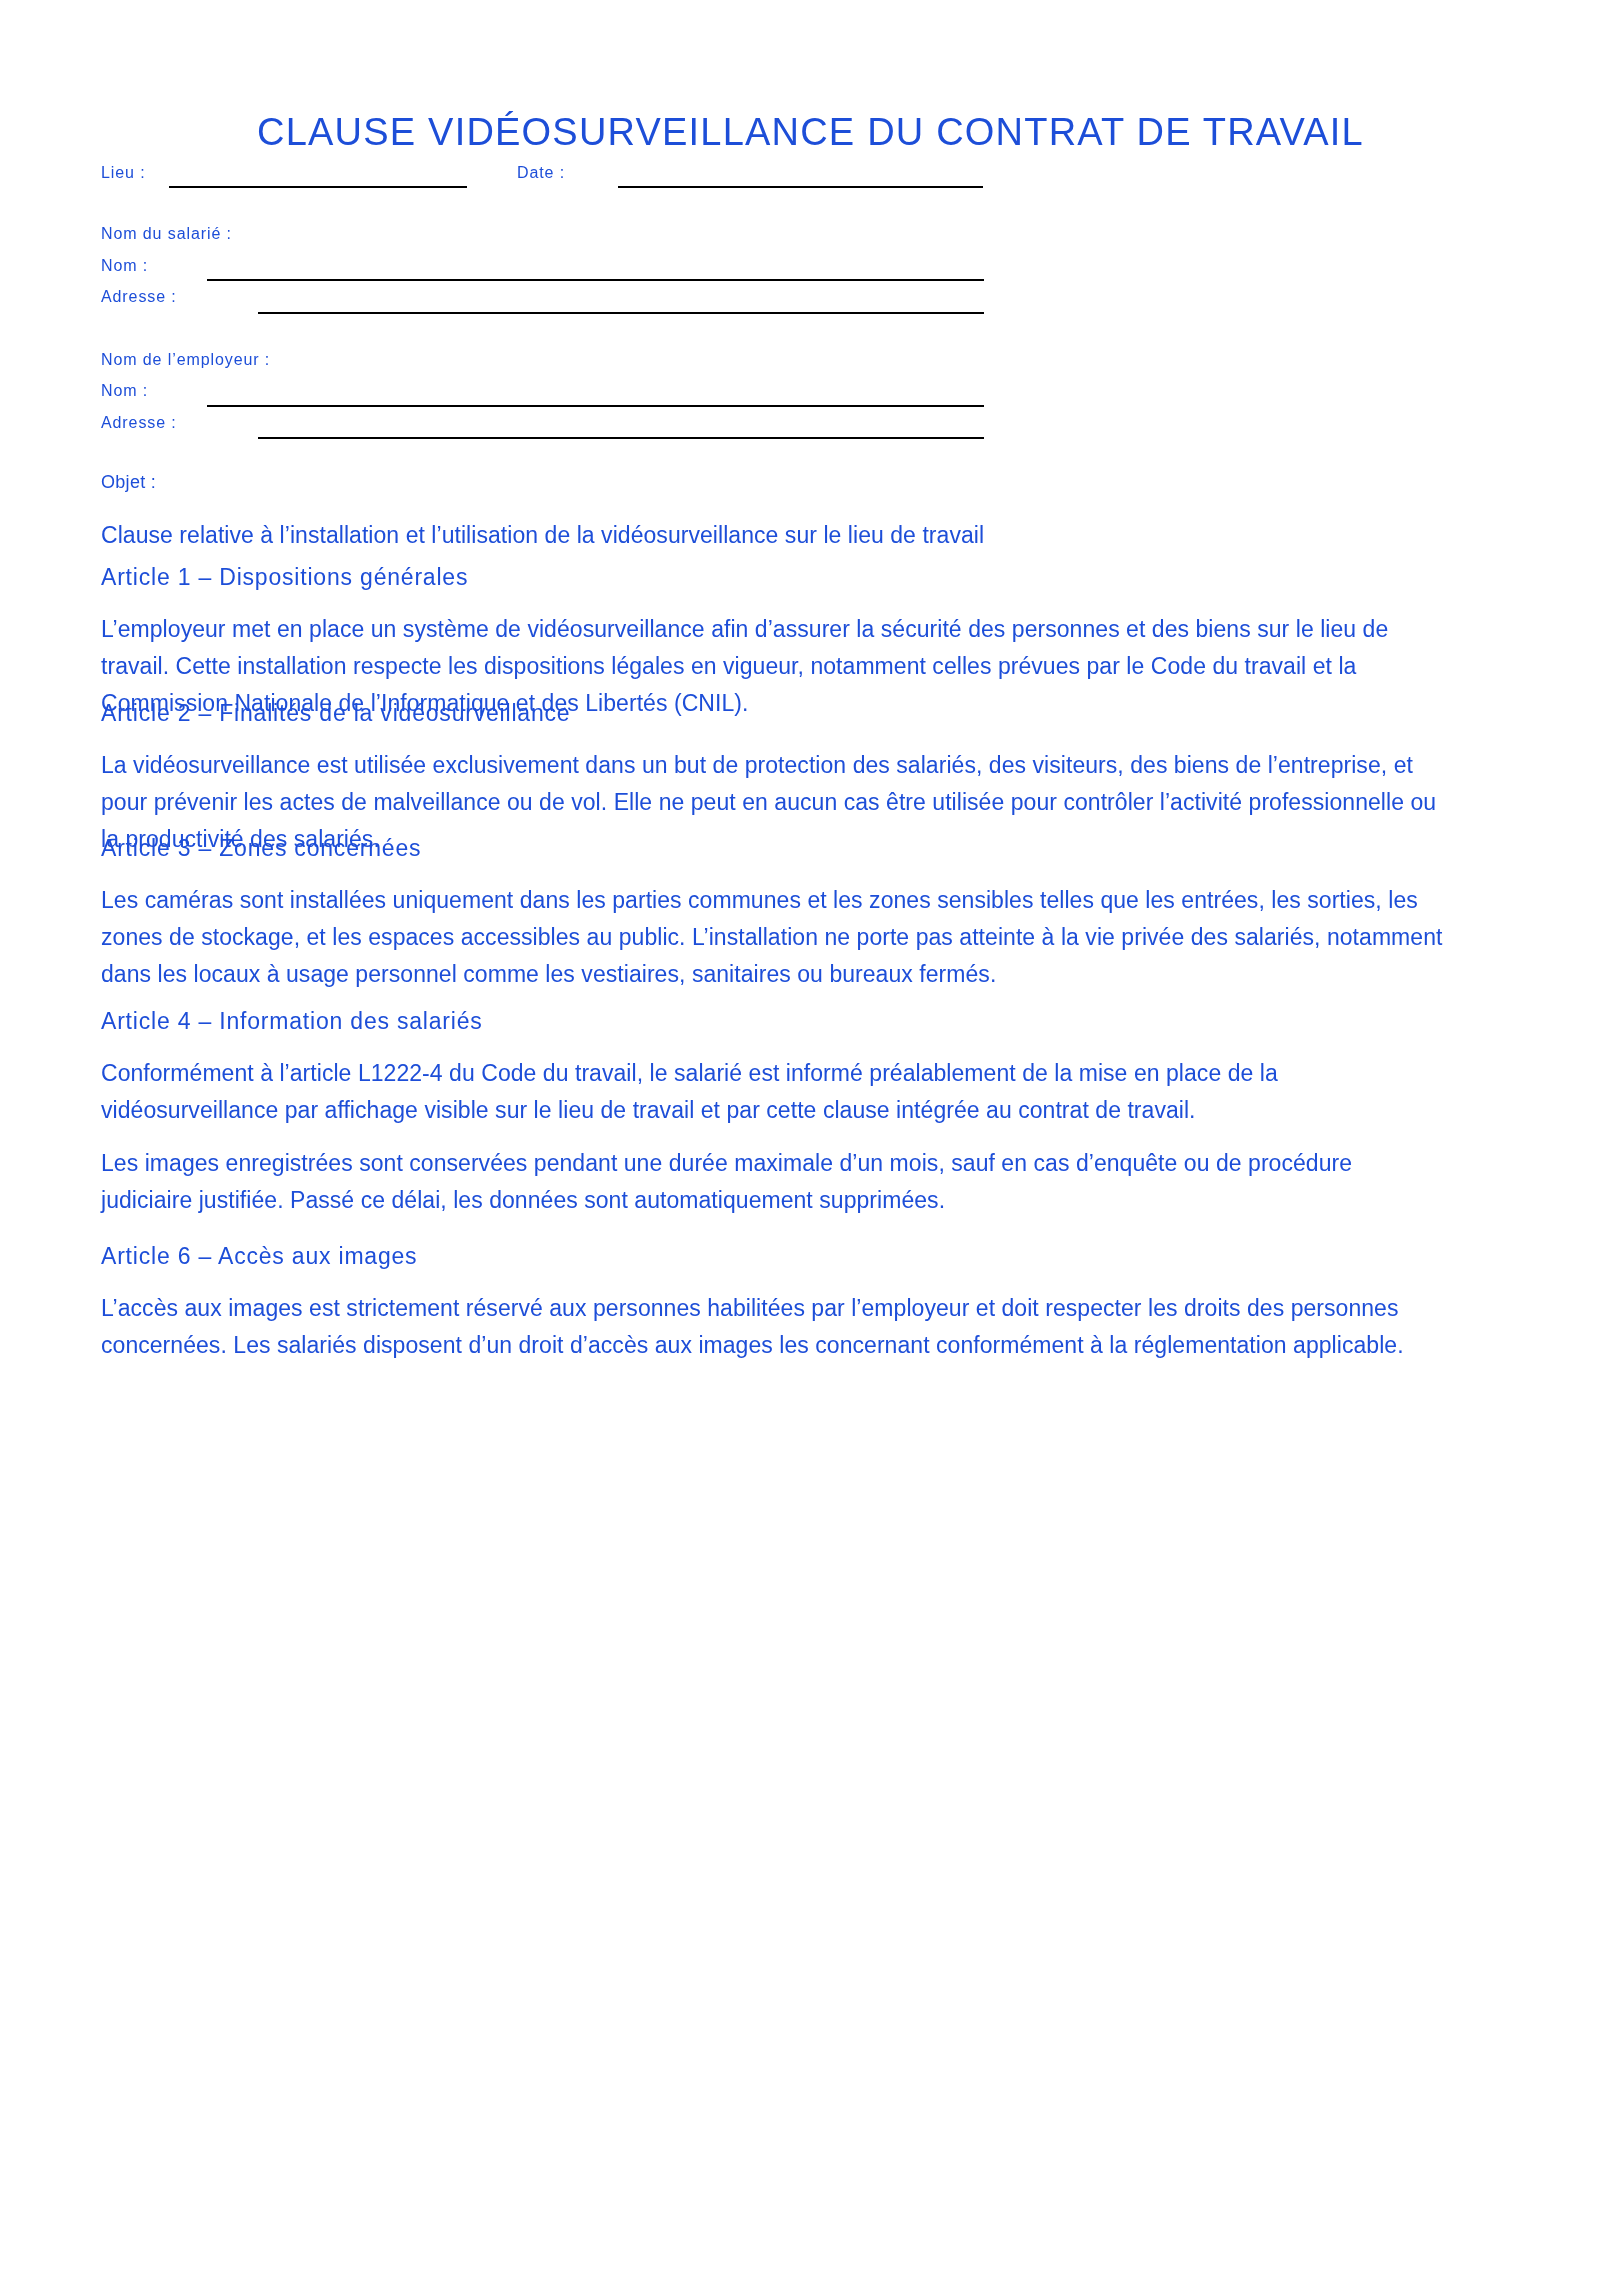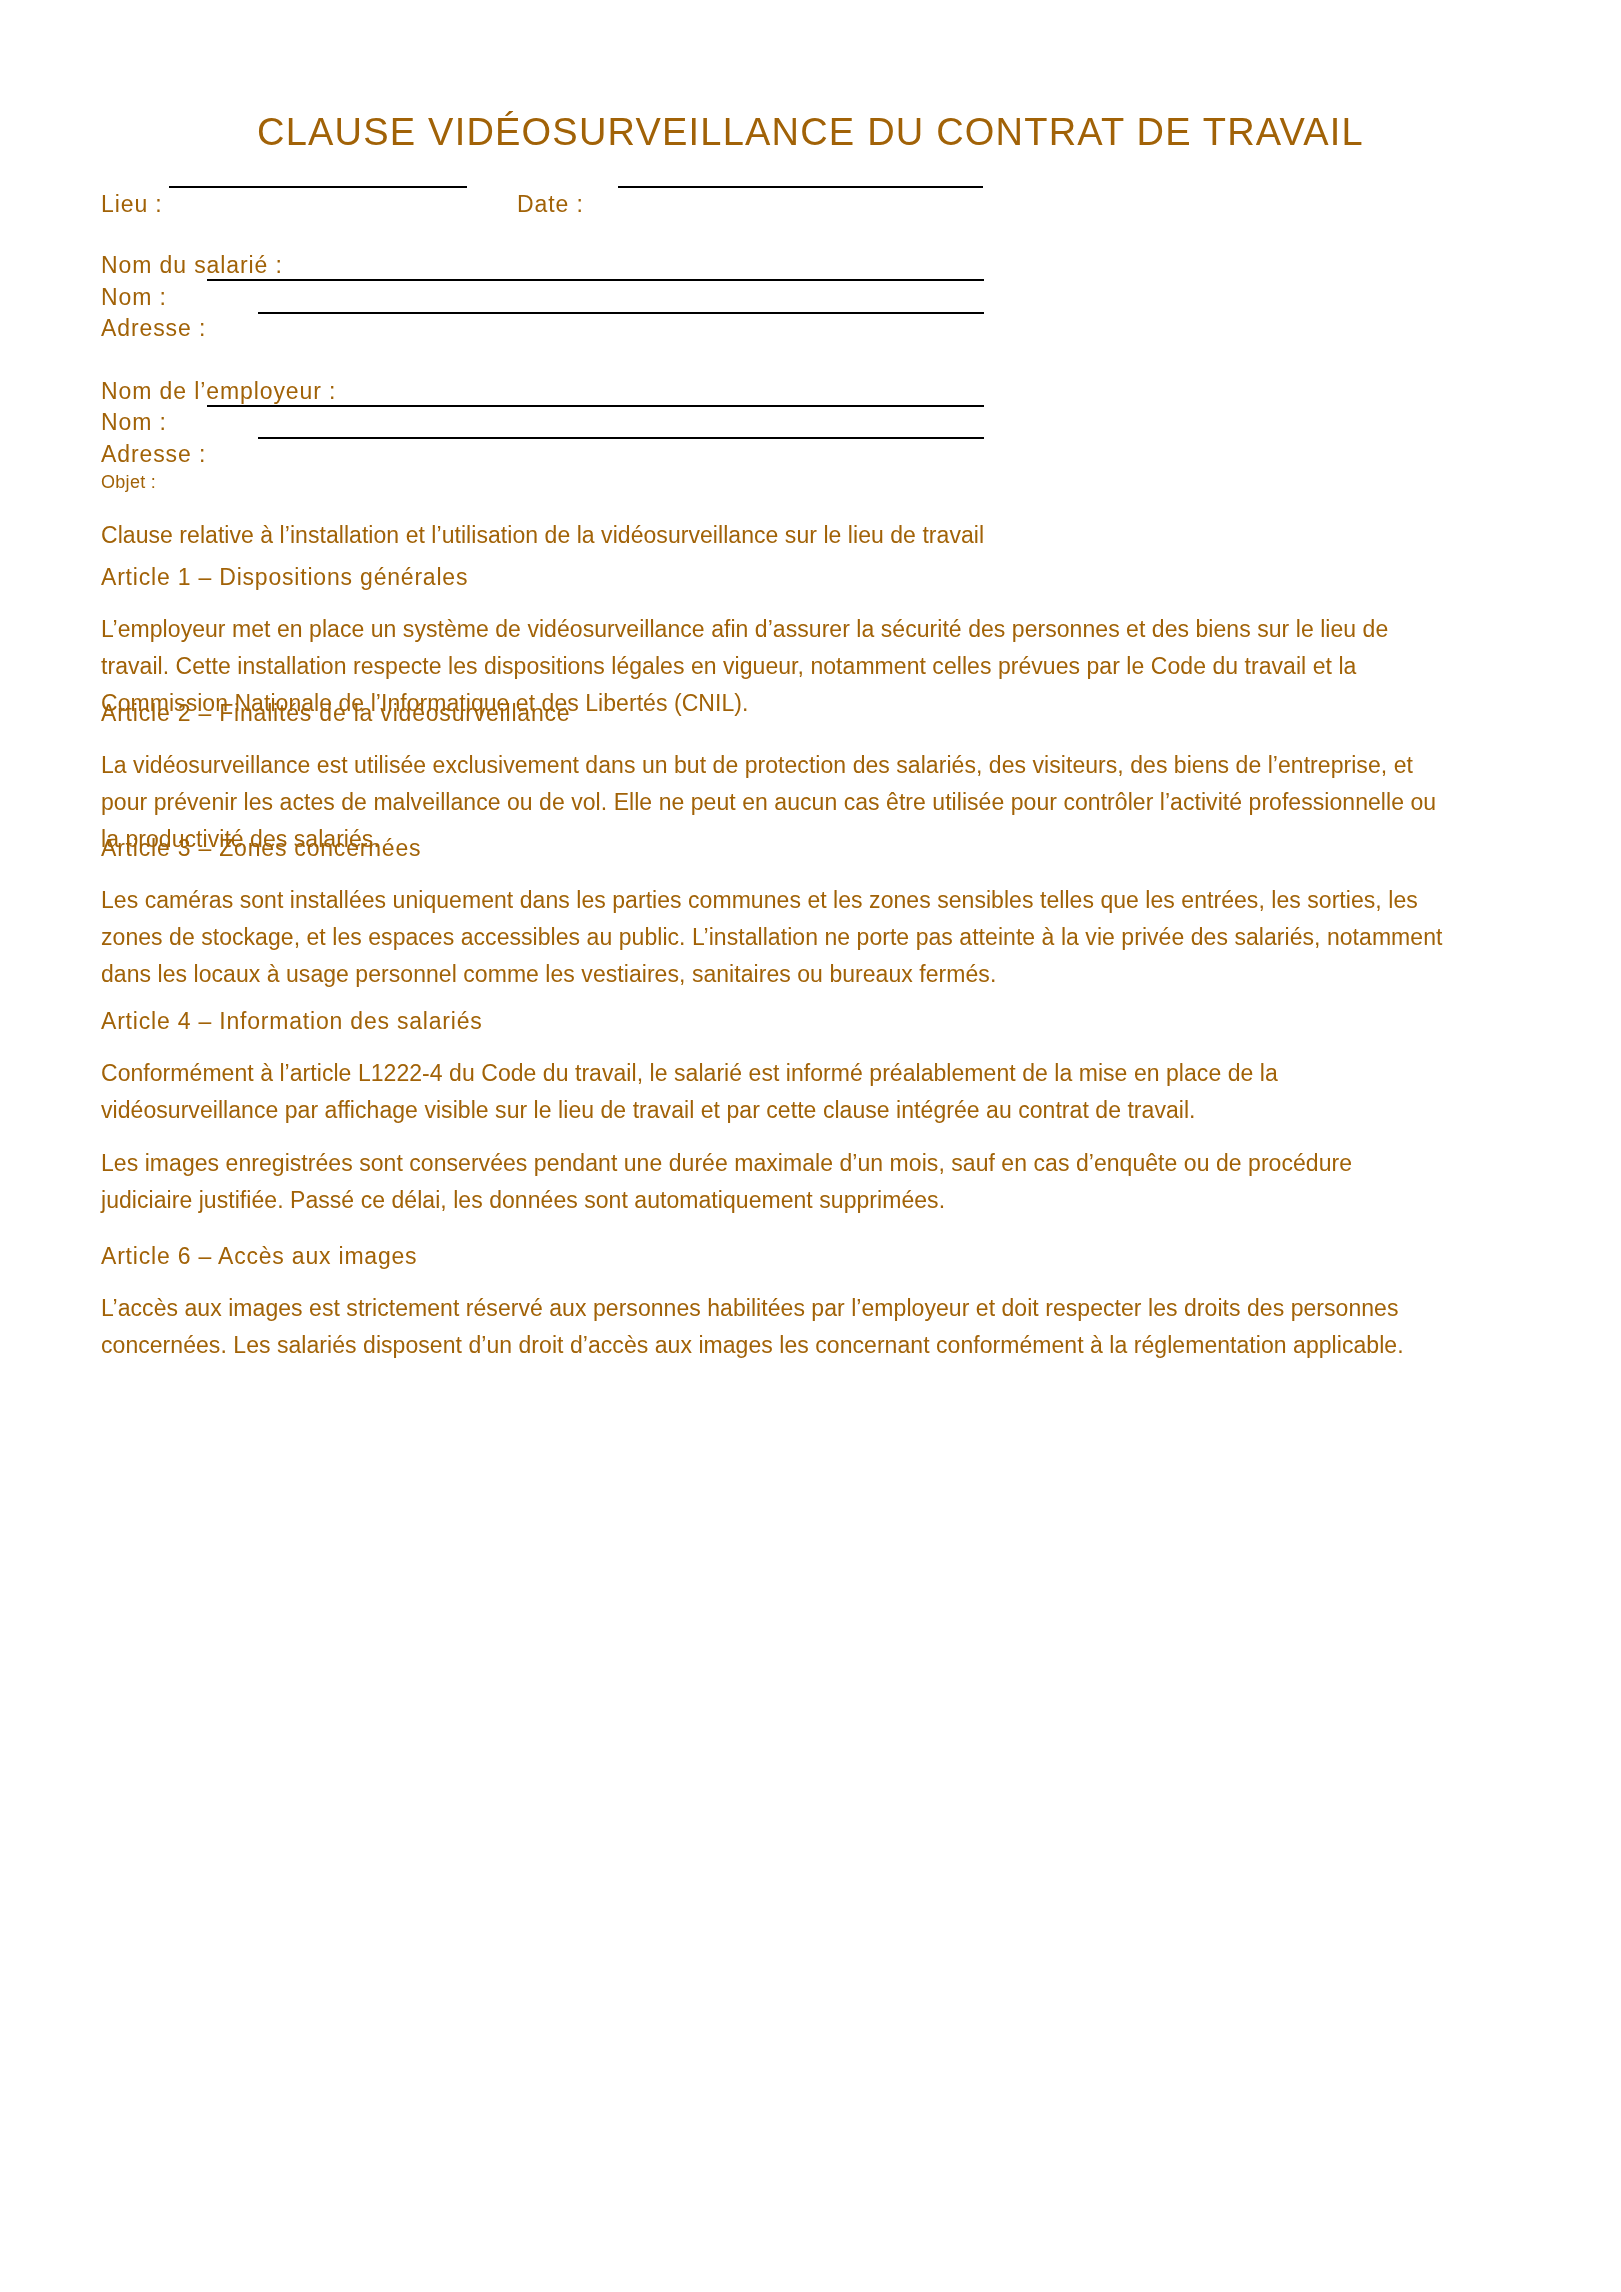--- a/index.html
+++ b/index.html
@@ -10,45 +10,44 @@
   }
 
   .page {
     position: relative;
     width: 1621px;
     height: 2293px;
     background: #ffffff;
     margin: 0 auto;
     overflow: hidden;
     font-family: "Liberation Sans", "DejaVu Sans", sans-serif;
-    color: #a16207;
+    color: #1d4ed8;
     -webkit-font-smoothing: antialiased;
   }
 
   
   .doc-title {
     position: absolute;
     left: 0;
     right: 0;
     top: 110px;
     text-align: center;
     font-size: 38px;
     font-weight: 400;
     letter-spacing: 1.2px;
     line-height: 1.2;
     white-space: nowrap;
   }
 
   
   .abs {
     position: absolute;
-    font-size: 23px;
+    font-size: 16px;
     line-height: 1.0;
     white-space: nowrap;
-    margin-top: 28px;
   }
 
   .label-sp {
     letter-spacing: 0.9px;
   }
 
   
   .rule {
     position: absolute;
     height: 0;

